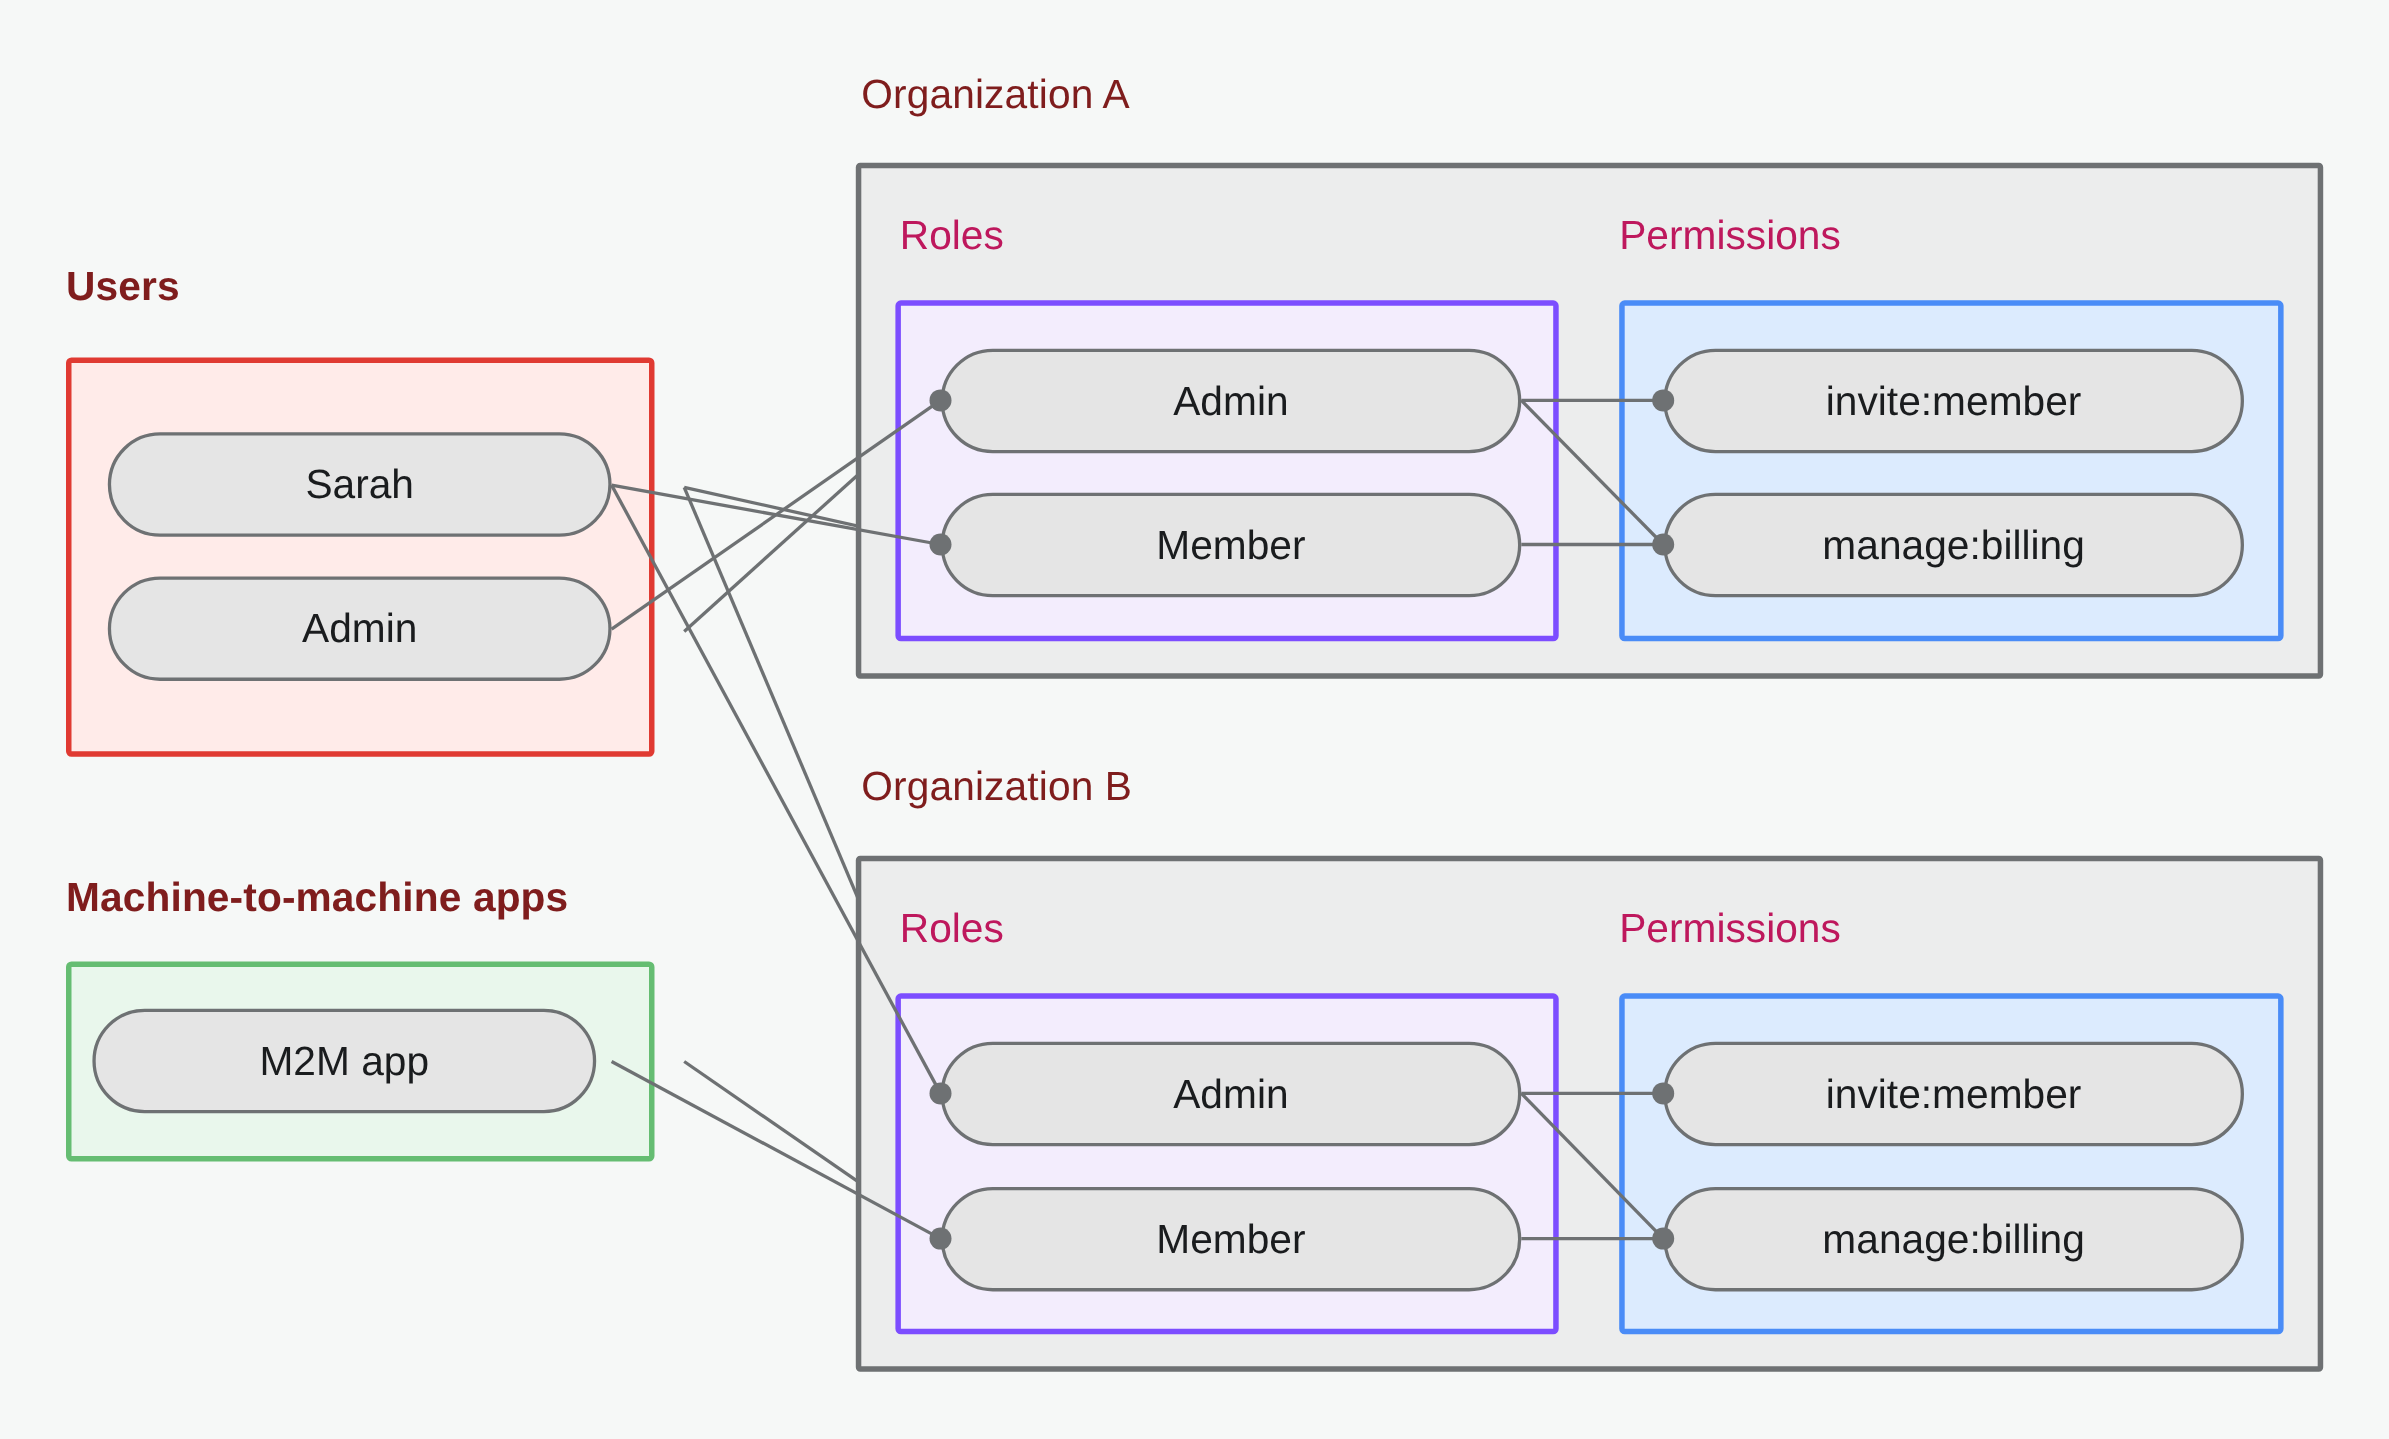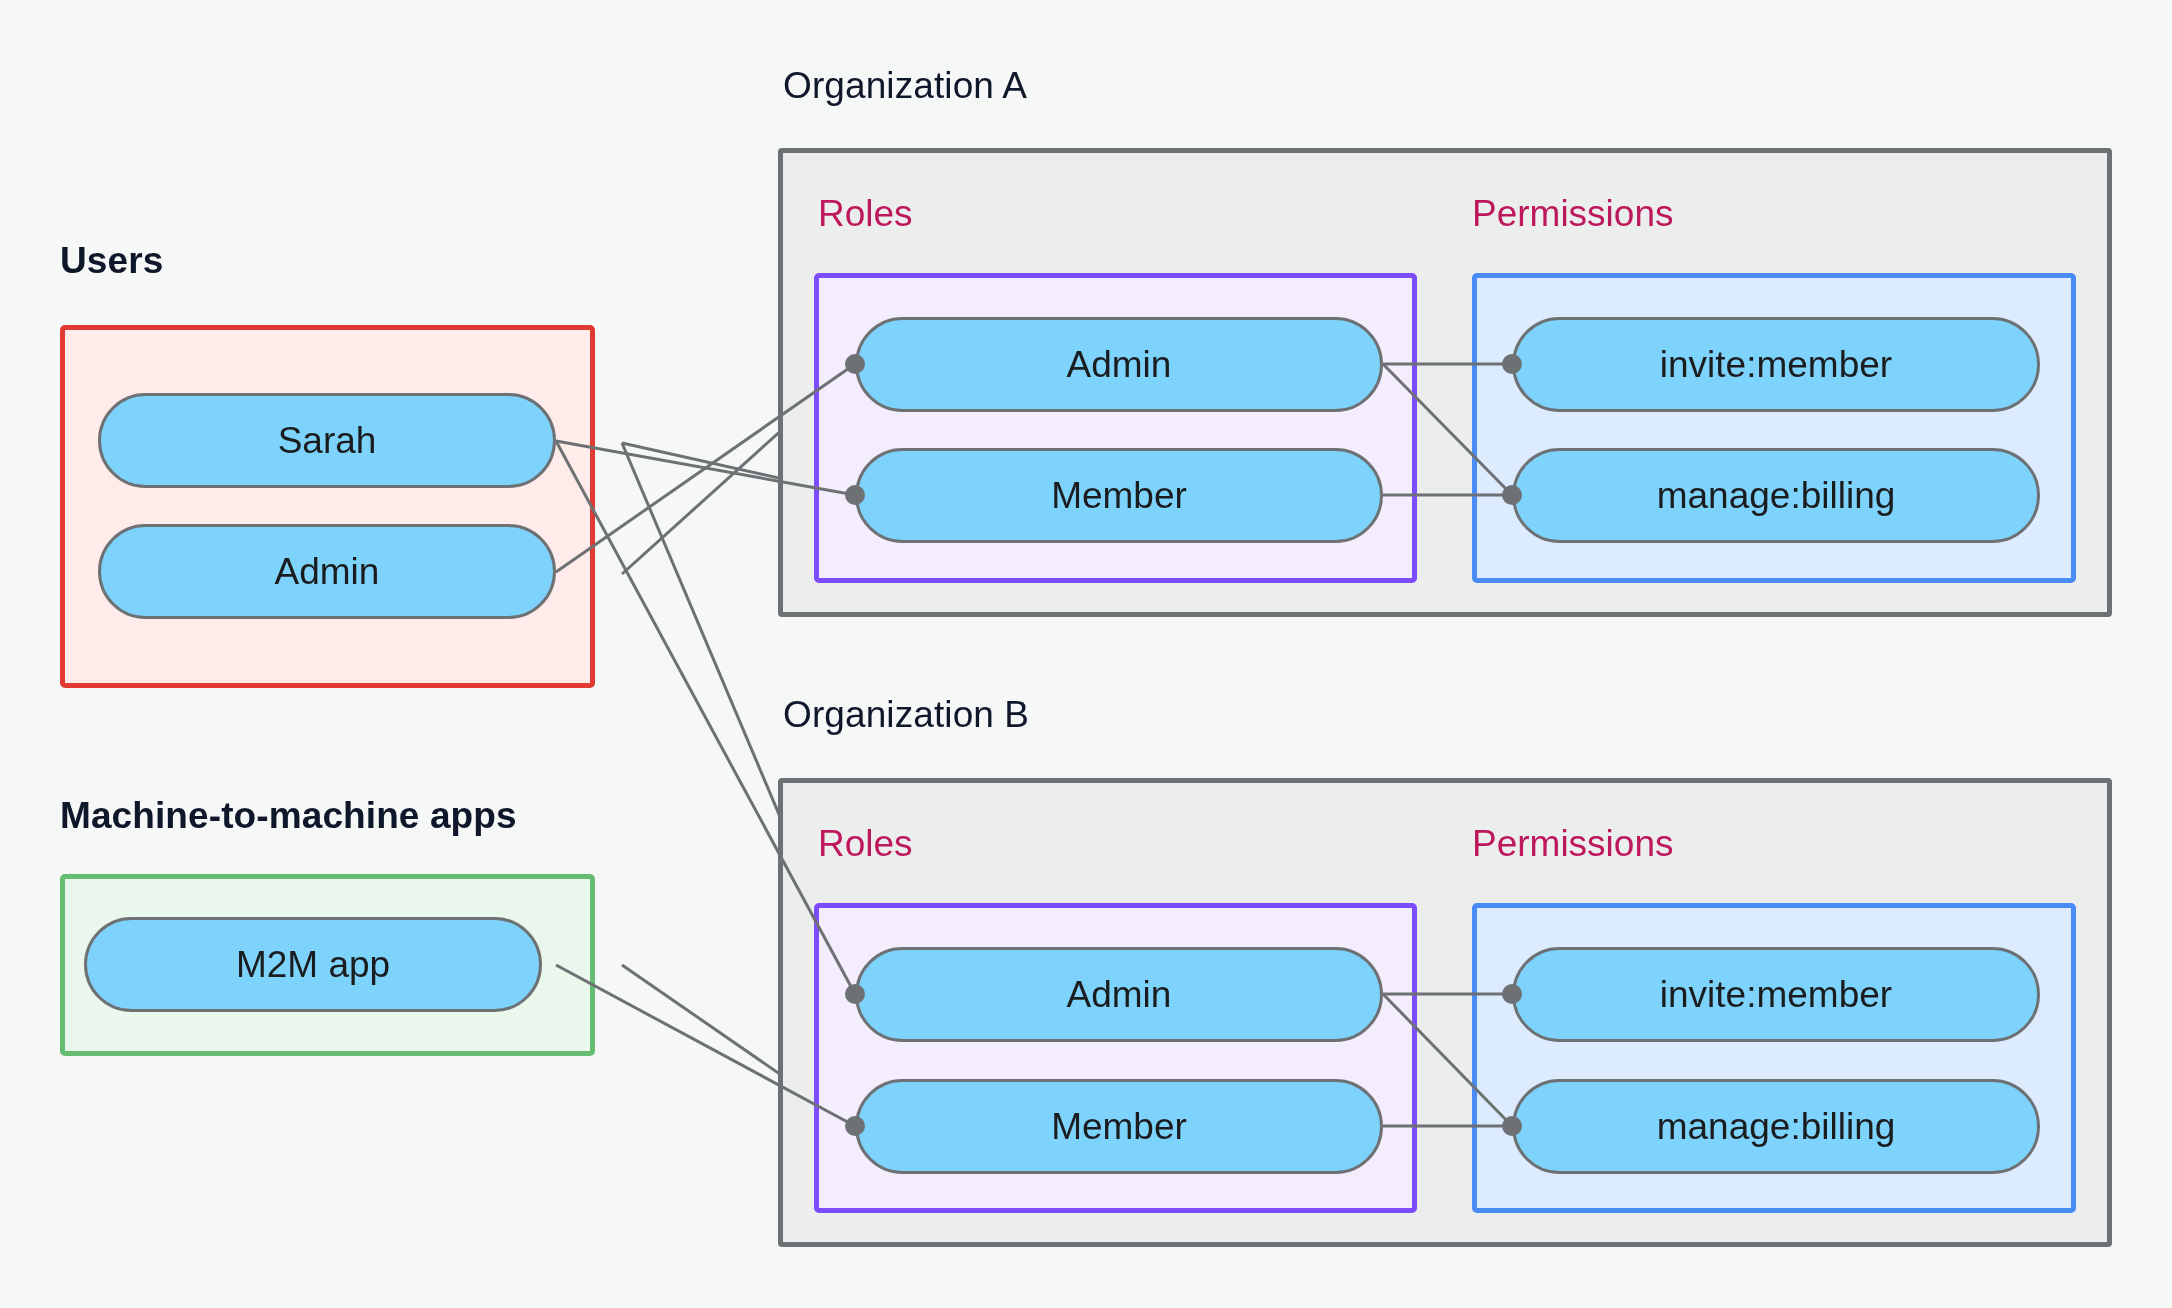--- a/index.html
+++ b/index.html
@@ -10,38 +10,38 @@
     overflow:hidden;
     position:relative;
   }
   #stage{position:absolute;inset:0;}
   .edges{position:absolute;left:0;top:0;width:2172px;height:1308px;pointer-events:none;}
 
   
   .grp-label{
     position:absolute;
     font-size:37px;
-    color:#0f172a;
+    color:#7f1d1d;
     white-space:nowrap;
     letter-spacing:.1px;
   }
   .grp-label.bold{font-weight:bold;text-align:center;}
 
   
   .box{position:absolute;box-sizing:border-box;border-radius:5px;}
   .box-red{background:#FFEBE9;border:5px solid #E03A32;}
   .box-green{background:#E9F7EC;border:5px solid #65BD72;}
   .box-gray{background:#ECEDED;border:5px solid #6E7173;border-radius:4px;}
   .box-purple{background:#F3EDFD;border:5px solid #7C4DFF;}
   .box-blue{background:#DCEBFE;border:5px solid #4A8CF7;}
 
   
   .pill{
     position:absolute;box-sizing:border-box;
-    background:#7dd3fc;
+    background:#e5e5e5;
     border:3px solid #6E7173;
     border-radius:999px;
     display:flex;align-items:center;justify-content:center;
     font-size:37px;color:#1A1C1E;
     white-space:nowrap;
   }
 
   
   .sub-label{
     position:absolute;

